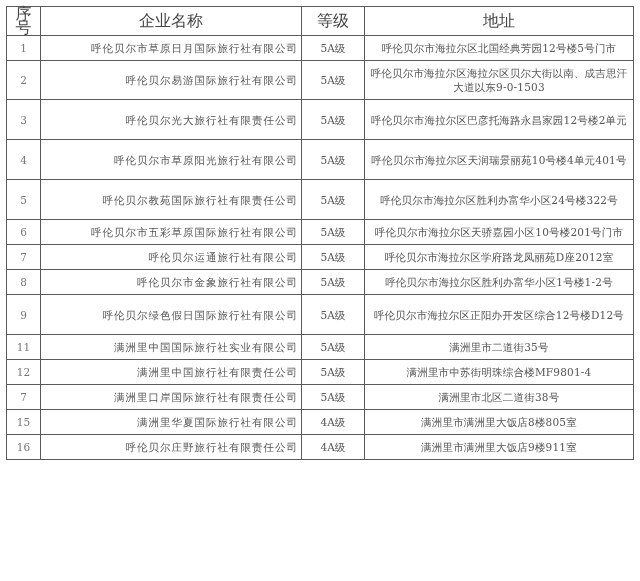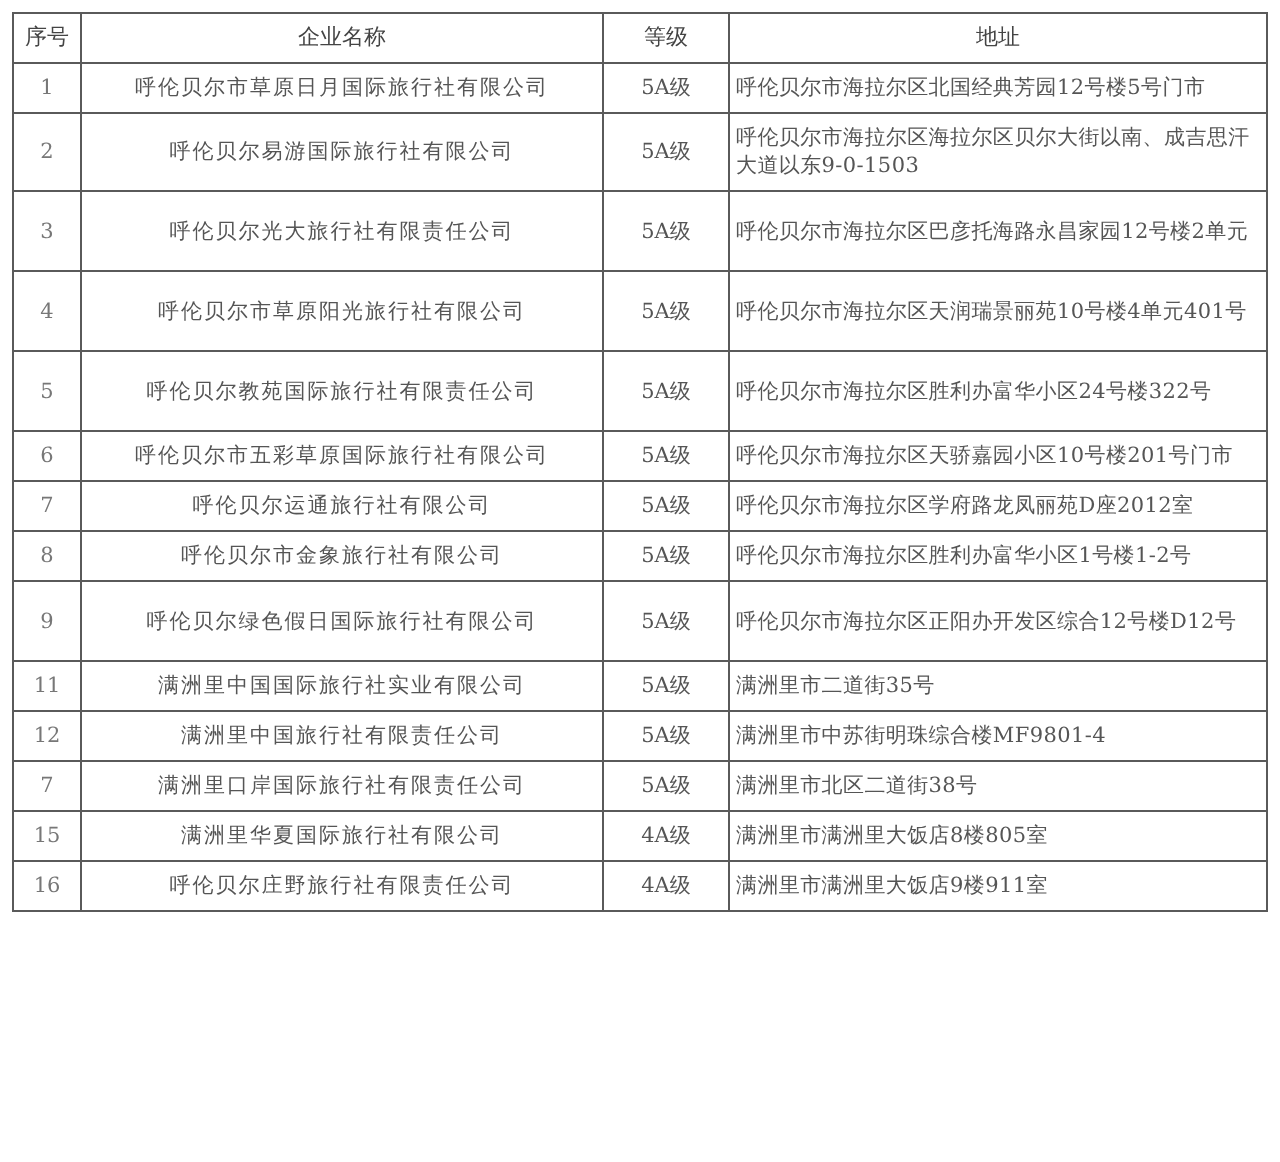--- a/index.html
+++ b/index.html
@@ -2,26 +2,26 @@
 <html><head>
   <meta charset="utf-8">
   <style>
     html, body { margin: 0; padding: 0; background: #ffffff; }
     body { width: 640px; height: 581px; overflow: hidden; position: relative;
            font-family: "DejaVu Serif", "Liberation Serif", serif; color: #555; }
     table.grid { position: absolute; left: 6px; top: 6px; border-collapse: collapse;
                  table-layout: fixed; width: 627px; }
     table.grid td, table.grid th { border: 1px solid #5a5a5a; padding: 0 3px;
                  font-size: 10.5px; font-weight: normal; line-height: 14px; vertical-align: middle; }
-    table.grid th { height: 24px; color: #444; font-size: 11px; text-align: center; }
+    table.grid th { height: 24px; color: #444; font-size: 16px; text-align: center; }
     col.c1 { width: 34px; } col.c2 { width: 261px; } col.c3 { width: 63px; } col.c4 { width: 269px; }
     td.num, td.name, td.level { text-align: center; }
     td.num { color: #777; font-size: 10px; }
-    td.addr { text-align: left; padding-left: 3px; letter-spacing: 0.2px; }
-    td.name { letter-spacing: 1px; }
+    td.addr { text-align: center; padding-left: 3px; letter-spacing: 0.2px; }
+    td.name { letter-spacing: 1px; text-align: right; }
     tr.h25 td { height: 24px; }
     tr.h39 td { height: 38px; }
     tr.h40 td { height: 39px; }
   </style>
 </head>
 <body>
 
 <table class="grid">
   <colgroup>
       <col class="c1">

